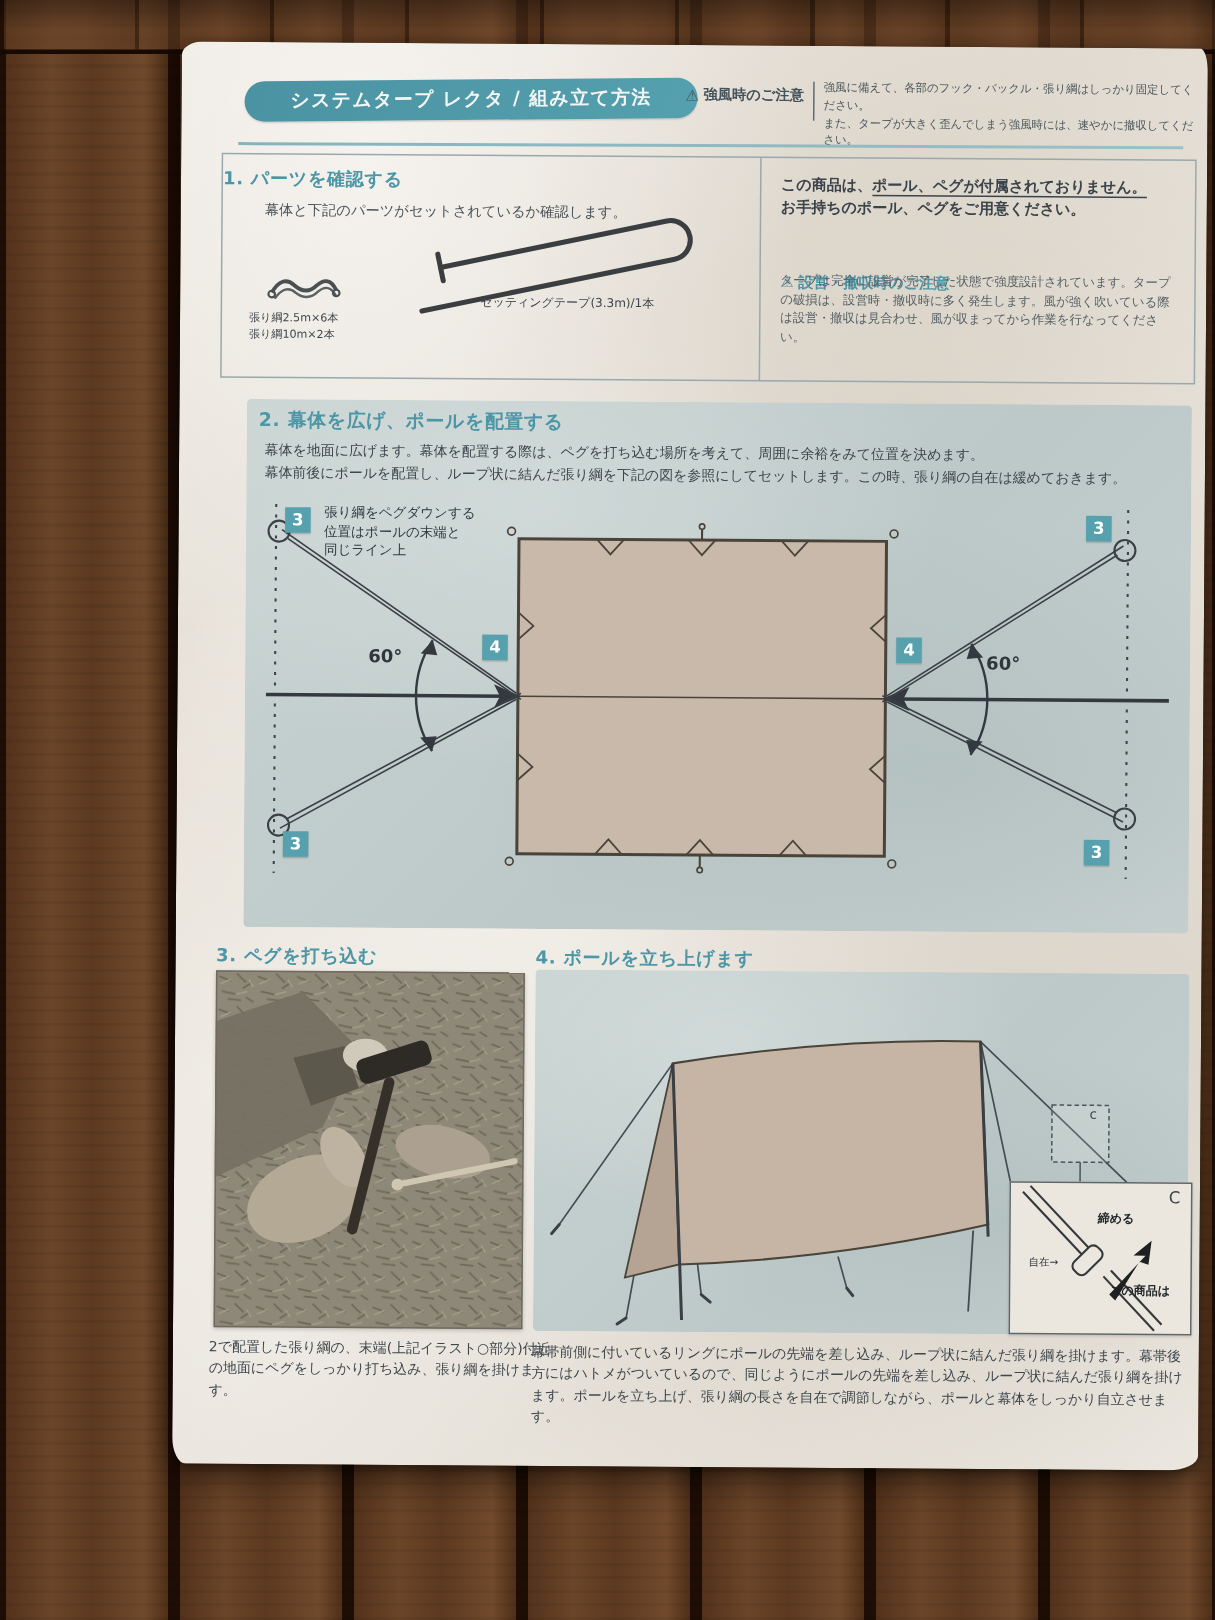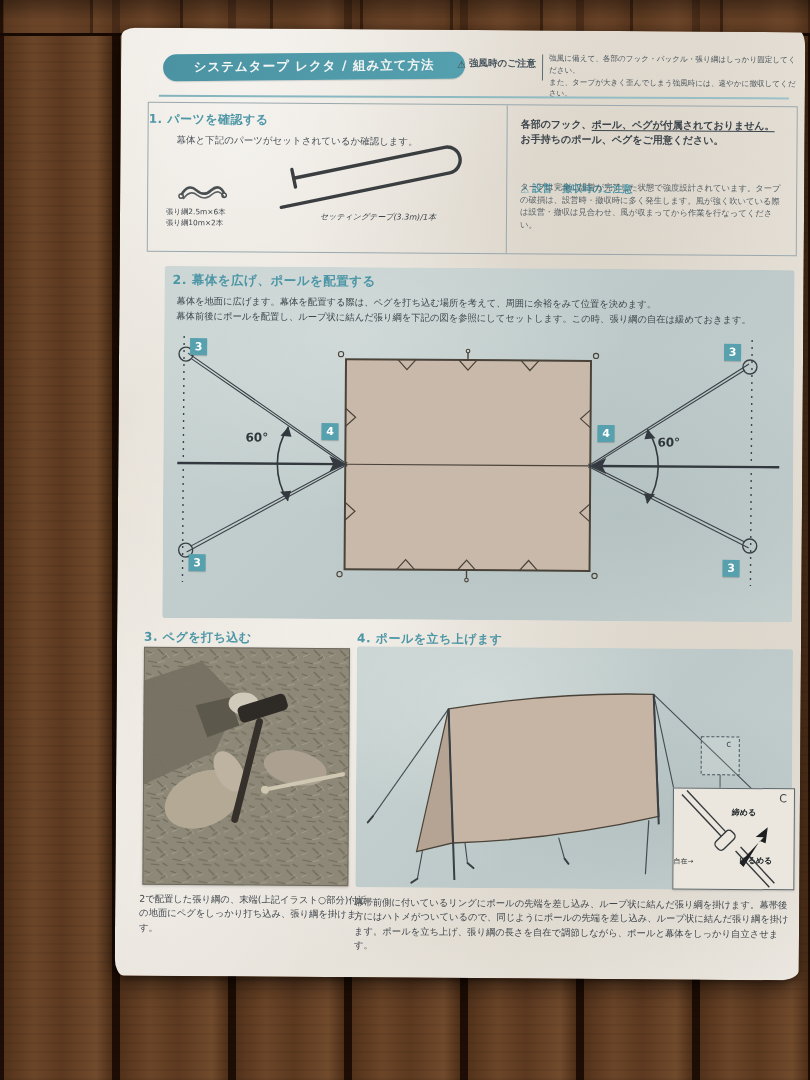--- a/index.html
+++ b/index.html
@@ -123,26 +123,26 @@
     </svg>
     <div class="abs tiny-label pre" style="left:18px;top:104px;">張り綱2.5m×6本
 張り綱10m×2本</div>
 
     <svg class="abs" style="left:112px;top:30px;" width="225" height="78" viewBox="0 0 225 78">
       <g transform="rotate(-12 112 39)">
         <path d="M16 54 L188 54 A13 13 0 1 0 188 28 L34 28" fill="none" stroke="#3b3e40" stroke-width="3.4" stroke-linecap="round"></path>
         <line x1="34" y1="19" x2="34" y2="37" stroke="#3b3e40" stroke-width="3.4" stroke-linecap="round"></line>
       </g>
     </svg>
-    <div class="abs tiny-label" style="left:172px;top:107px;font-size:8px;font-style:italic;">セッティングテープ(3.3m)/1本</div>
+    <div class="abs tiny-label" style="left:172px;top:92px;font-size:8px;">セッティングテープ(3.3m)/1本</div>
 
     <div class="abs s1-div"></div>
 
     <div class="abs note-line1" style="left:372px;top:11px;width:266px;">
-      <span>各部のフック、</span><span class="ul">ポール、ペグが付属されておりません。</span><br>
+      <span>この商品は、</span><span class="ul">ポール、ペグが付属されておりません。</span><br>
       <span>お手持ちのポール、ペグをご用意ください。</span>
     </div>
     <div class="abs caution-head" style="left:372px;top:76px;">
       <span class="warn-ico"></span>
       <span>設営・撤収時のご注意</span>
     </div>
     <div class="abs caution-body" style="left:372px;top:75px;width:266px;">タープは完全に設営が完了した状態で強度設計されています。タープの破損は、設営時・撤収時に多く発生します。風が強く吹いている際は設営・撤収は見合わせ、風が収まってから作業を行なってください。</div>
   </div>
 
   <div class="abs panel s2-panel">
@@ -214,20 +214,23 @@
       </svg>
 
       <div class="abs marker" style="left:26px;top:10px;">3</div>
       <div class="abs marker" style="left:26px;top:226px;">3</div>
       <div class="abs marker" style="left:560px;top:12px;">3</div>
       <div class="abs marker" style="left:560px;top:228px;">3</div>
       <div class="abs marker" style="left:158px;top:94px;">4</div>
       <div class="abs marker" style="left:434px;top:94px;">4</div>
       <div class="abs angle-label" style="left:82px;top:102px;">60°</div>
       <div class="abs angle-label" style="left:494px;top:104px;">60°</div>
+      <div class="abs diag-note pre" style="left:52px;top:8px;width:130px;">張り綱をペグダウンする
+位置はポールの末端と
+同じライン上</div>
     </div>
   </div>
 
   <div class="abs heading" style="left:27px;top:601px;">3. ペグを打ち込む</div>
   <div class="abs s3-photo">
     <svg width="206" height="238" viewBox="0 0 206 238">
       <defs>
         <pattern id="grass" width="26" height="22" patternUnits="userSpaceOnUse">
           <rect width="26" height="22" fill="#8e8878"></rect>
           <path d="M2 4 l8 3 M14 2 l6 6 M4 14 l10 2 M18 12 l6 -4 M8 19 l9 1 M20 18 l5 3" stroke="#6e6958" stroke-width="1.2" fill="none"></path>
@@ -291,19 +294,19 @@
           <line x1="8" y1="6" x2="48" y2="48"></line>
             <line x1="13" y1="2" x2="53" y2="44"></line>
           <line x1="62" y1="62" x2="96" y2="98"></line>
             <line x1="67" y1="58" x2="101" y2="94"></line>
         </g>
         <rect x="46" y="40" width="11" height="22" rx="4" fill="#ebe7de" stroke="#34383b" stroke-width="1.4" transform="rotate(45 51 51)"></rect>
         <path d="M66 74 L90 48 L82 48 L94 38 L92 54 L86 52 L70 78 Z" fill="#1d1f20"></path>
       </svg>
       <div class="abs" style="right:7px;top:3px;font-size:11px;color:#3c4348;">C</div>
       <div class="abs inset-lab" style="left:58px;top:18px;">締める</div>
-      <div class="abs inset-lab" style="left:66px;top:66px;">ゆるめる</div>
-      <div class="abs" style="left:0;top:48px;font-size:7px;color:#34383b;margin-top:20px;">自在→</div>
+      <div class="abs inset-lab" style="left:66px;top:66px;">この商品は</div>
+      <div class="abs" style="left:12px;top:48px;font-size:7px;color:#34383b;">自在→</div>
     </div>
   </div>
   <div class="abs caption" style="left:239px;top:866px;width:438px;">幕帯前側に付いているリングにポールの先端を差し込み、ループ状に結んだ張り綱を掛けます。幕帯後方にはハトメがついているので、同じようにポールの先端を差し込み、ループ状に結んだ張り綱を掛けます。ポールを立ち上げ、張り綱の長さを自在で調節しながら、ポールと幕体をしっかり自立させます。</div>
 
 </div>
 
 </body></html>

